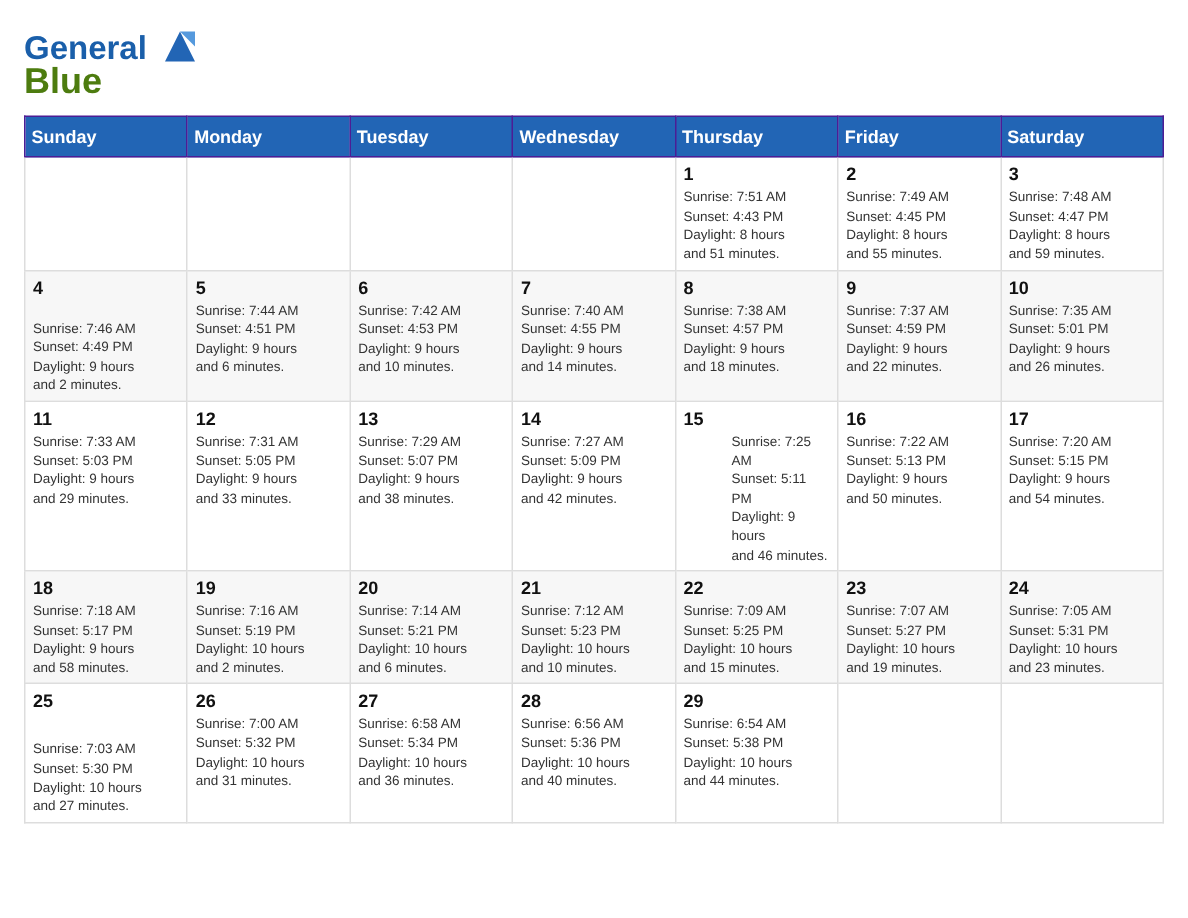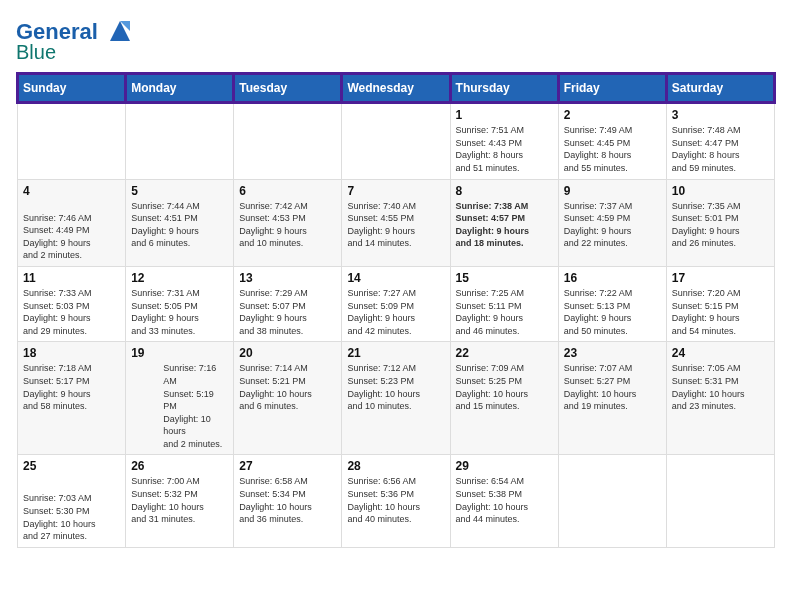--- a/index.html
+++ b/index.html
@@ -55,21 +55,21 @@
       border-collapse: collapse;
       margin-top: 8px;
     }
     .calendar th {
       background: #2265b5;
       color: #fff;
       font-size: 12px;
       font-weight: bold;
       padding: 6px 4px;
       text-align: left;
-      border: 3px solid #4c1d95;
+      border: 1px solid #4c1d95;
     }
     .calendar td {
       vertical-align: top;
       padding: 4px 5px;
       font-size: 9.5px;
       color: #333;
       border: 1px solid #ddd;
       width: calc(100% / 7);
       min-height: 70px;
       background: #fff;
@@ -101,21 +101,21 @@
     <div>
       <div style="display:flex;align-items:center;">
         <div class="logo-text">
           <span>General</span>
           <svg class="logo-icon" viewBox="0 0 28 28" style="display:inline-block;vertical-align:middle;">
             <polygon points="4,24 14,4 24,24" fill="#2265b5"></polygon>
             <polygon points="14,4 24,4 24,14" fill="#5599dd"></polygon>
           </svg>
         </div>
       </div>
-      <div style="font-size:20px;font-weight:normal;color:#0f766e;margin-top:-4px;">Blue</div>
+      <div style="font-size:24px;font-weight:bold;color:#4d7c0f;margin-top:-4px;">Blue</div>
     </div>
   </div>
   <div class="title-block">
     <div class="month-year"></div>
     <div class="location"></div>
   </div>
 </div>
 
 <table class="calendar">
   <thead>
@@ -181,21 +181,21 @@
         </td>
         <td>
           <span class="day-number">7</span>
           <div class="day-info" style="white-space: pre-line;">Sunrise: 7:40 AM
 Sunset: 4:55 PM
 Daylight: 9 hours
 and 14 minutes.</div>
         </td>
         <td>
           <span class="day-number">8</span>
-          <div class="day-info" style="white-space: pre-line; font-weight: bold;">Sunrise: 7:38 AM
+          <div class="day-info" style="white-space: pre-line;">Sunrise: 7:38 AM
 Sunset: 4:57 PM
 Daylight: 9 hours
 and 18 minutes.</div>
         </td>
         <td>
           <span class="day-number">9</span>
           <div class="day-info" style="white-space: pre-line;">Sunrise: 7:37 AM
 Sunset: 4:59 PM
 Daylight: 9 hours
 and 22 minutes.</div>
@@ -232,21 +232,21 @@
         </td>
         <td>
           <span class="day-number">14</span>
           <div class="day-info" style="white-space: pre-line;">Sunrise: 7:27 AM
 Sunset: 5:09 PM
 Daylight: 9 hours
 and 42 minutes.</div>
         </td>
         <td>
           <span class="day-number">15</span>
-          <div class="day-info" style="white-space: pre-line;">Sunrise: 7:25 AM
+          <div class="day-info" style="white-space: pre-line; margin-left: 32px;">Sunrise: 7:25 AM
 Sunset: 5:11 PM
 Daylight: 9 hours
 and 46 minutes.</div>
         </td>
         <td>
           <span class="day-number">16</span>
           <div class="day-info" style="white-space: pre-line;">Sunrise: 7:22 AM
 Sunset: 5:13 PM
 Daylight: 9 hours
 and 50 minutes.</div>
@@ -262,21 +262,21 @@
       <tr>
         <td>
           <span class="day-number">18</span>
           <div class="day-info" style="white-space: pre-line;">Sunrise: 7:18 AM
 Sunset: 5:17 PM
 Daylight: 9 hours
 and 58 minutes.</div>
         </td>
         <td>
           <span class="day-number">19</span>
-          <div class="day-info" style="white-space: pre-line; margin-left: 32px;">Sunrise: 7:16 AM
+          <div class="day-info" style="white-space: pre-line;">Sunrise: 7:16 AM
 Sunset: 5:19 PM
 Daylight: 10 hours
 and 2 minutes.</div>
         </td>
         <td>
           <span class="day-number">20</span>
           <div class="day-info" style="white-space: pre-line;">Sunrise: 7:14 AM
 Sunset: 5:21 PM
 Daylight: 10 hours
 and 6 minutes.</div>

